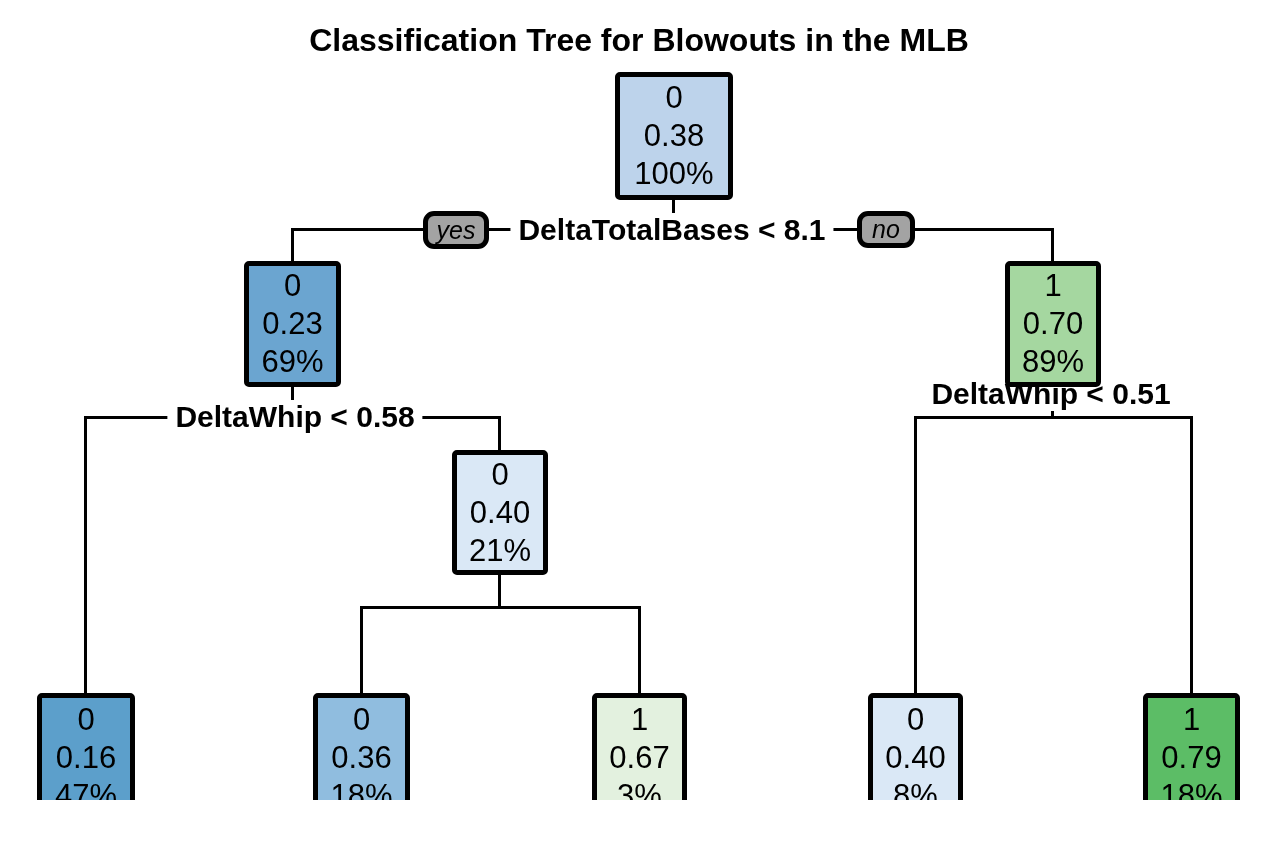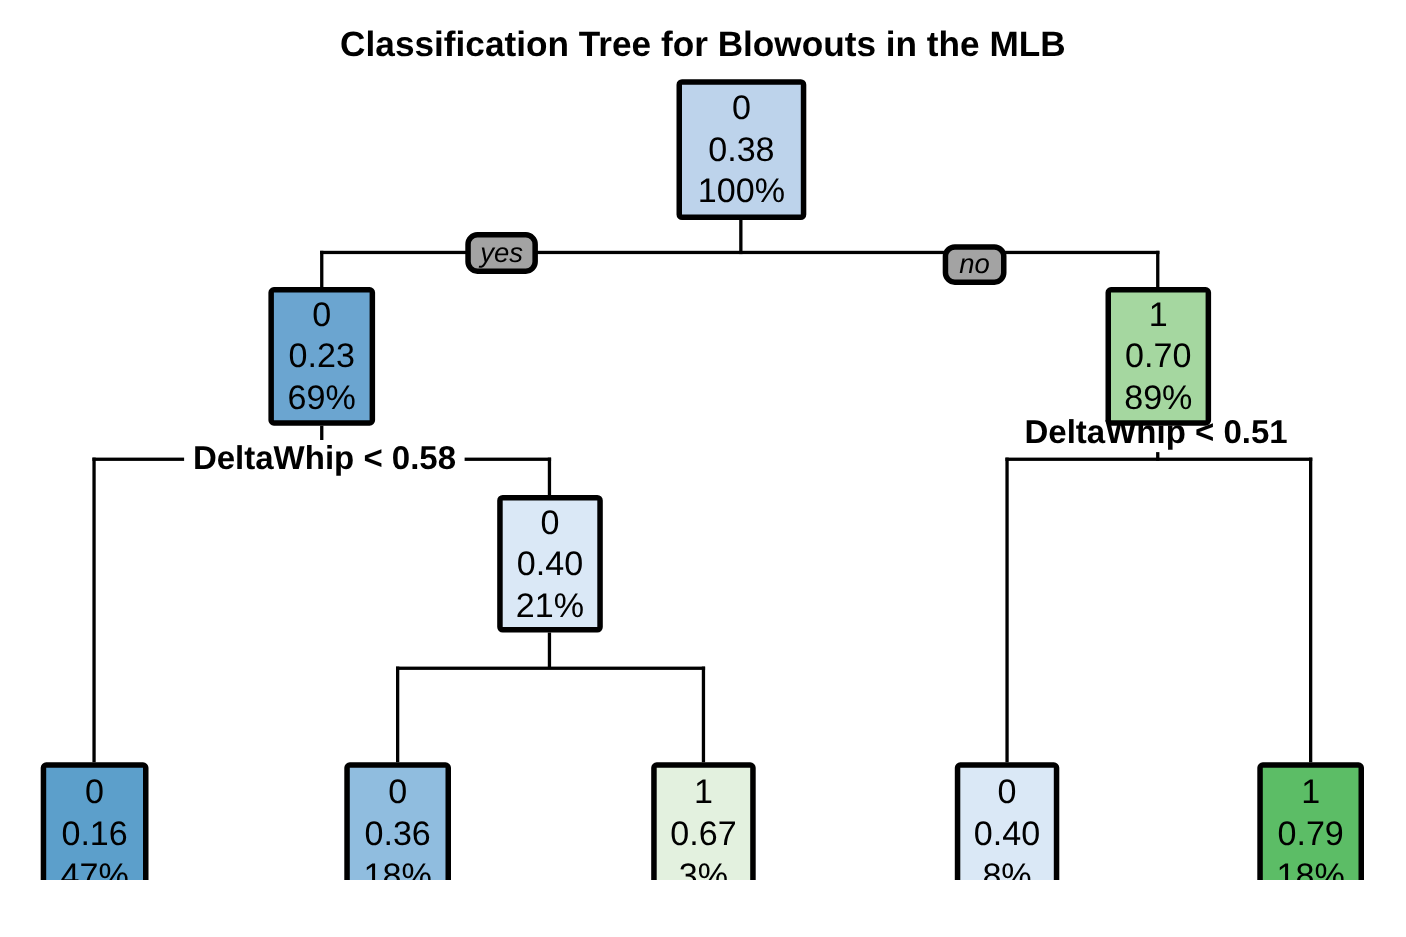--- a/index.html
+++ b/index.html
@@ -87,27 +87,28 @@
   <div class="line v" style="left:498px;top:575px;height:33px;"></div>
   <div class="line h" style="left:360px;top:606px;width:281px;"></div>
   <div class="line v" style="left:360px;top:606px;height:87px;"></div>
   <div class="line v" style="left:638px;top:606px;height:87px;"></div>
 
   <div class="line v" style="left:1051px;top:387px;height:32px;"></div>
   <div class="line h" style="left:914px;top:416px;width:279px;"></div>
   <div class="line v" style="left:914px;top:416px;height:277px;"></div>
   <div class="line v" style="left:1190px;top:416px;height:277px;"></div>
 
+  <div class="split" style="left:672px;top:230px;">DeltaTotalBases &lt; 8.1</div>
   <div class="split" style="left:295px;top:417px;text-align:right;">DeltaWhip &lt; 0.58</div>
   <div class="split" style="left:1051px;top:394px;">DeltaWhip &lt; 0.51</div>
 
   <div class="badge" style="left:423px;top:211px;width:66px;height:38px;">
     <span>yes</span>
   </div>
-  <div class="badge" style="left:857px;top:222px;width:58px;height:37px;">
+  <div class="badge" style="left:857px;top:211px;width:58px;height:37px;">
     <span>no</span>
   </div>
 
   <div class="node" style="left: 615px; top: 72px; width: 118px; height: 128px; background-color: rgb(189, 211, 235);">
     <div>0</div>
     <div>0.38</div>
     <div>100%</div>
   </div>
 
   <div class="node" style="left: 244px; top: 261px; width: 97px; height: 126px; background-color: rgb(107, 165, 208);">

